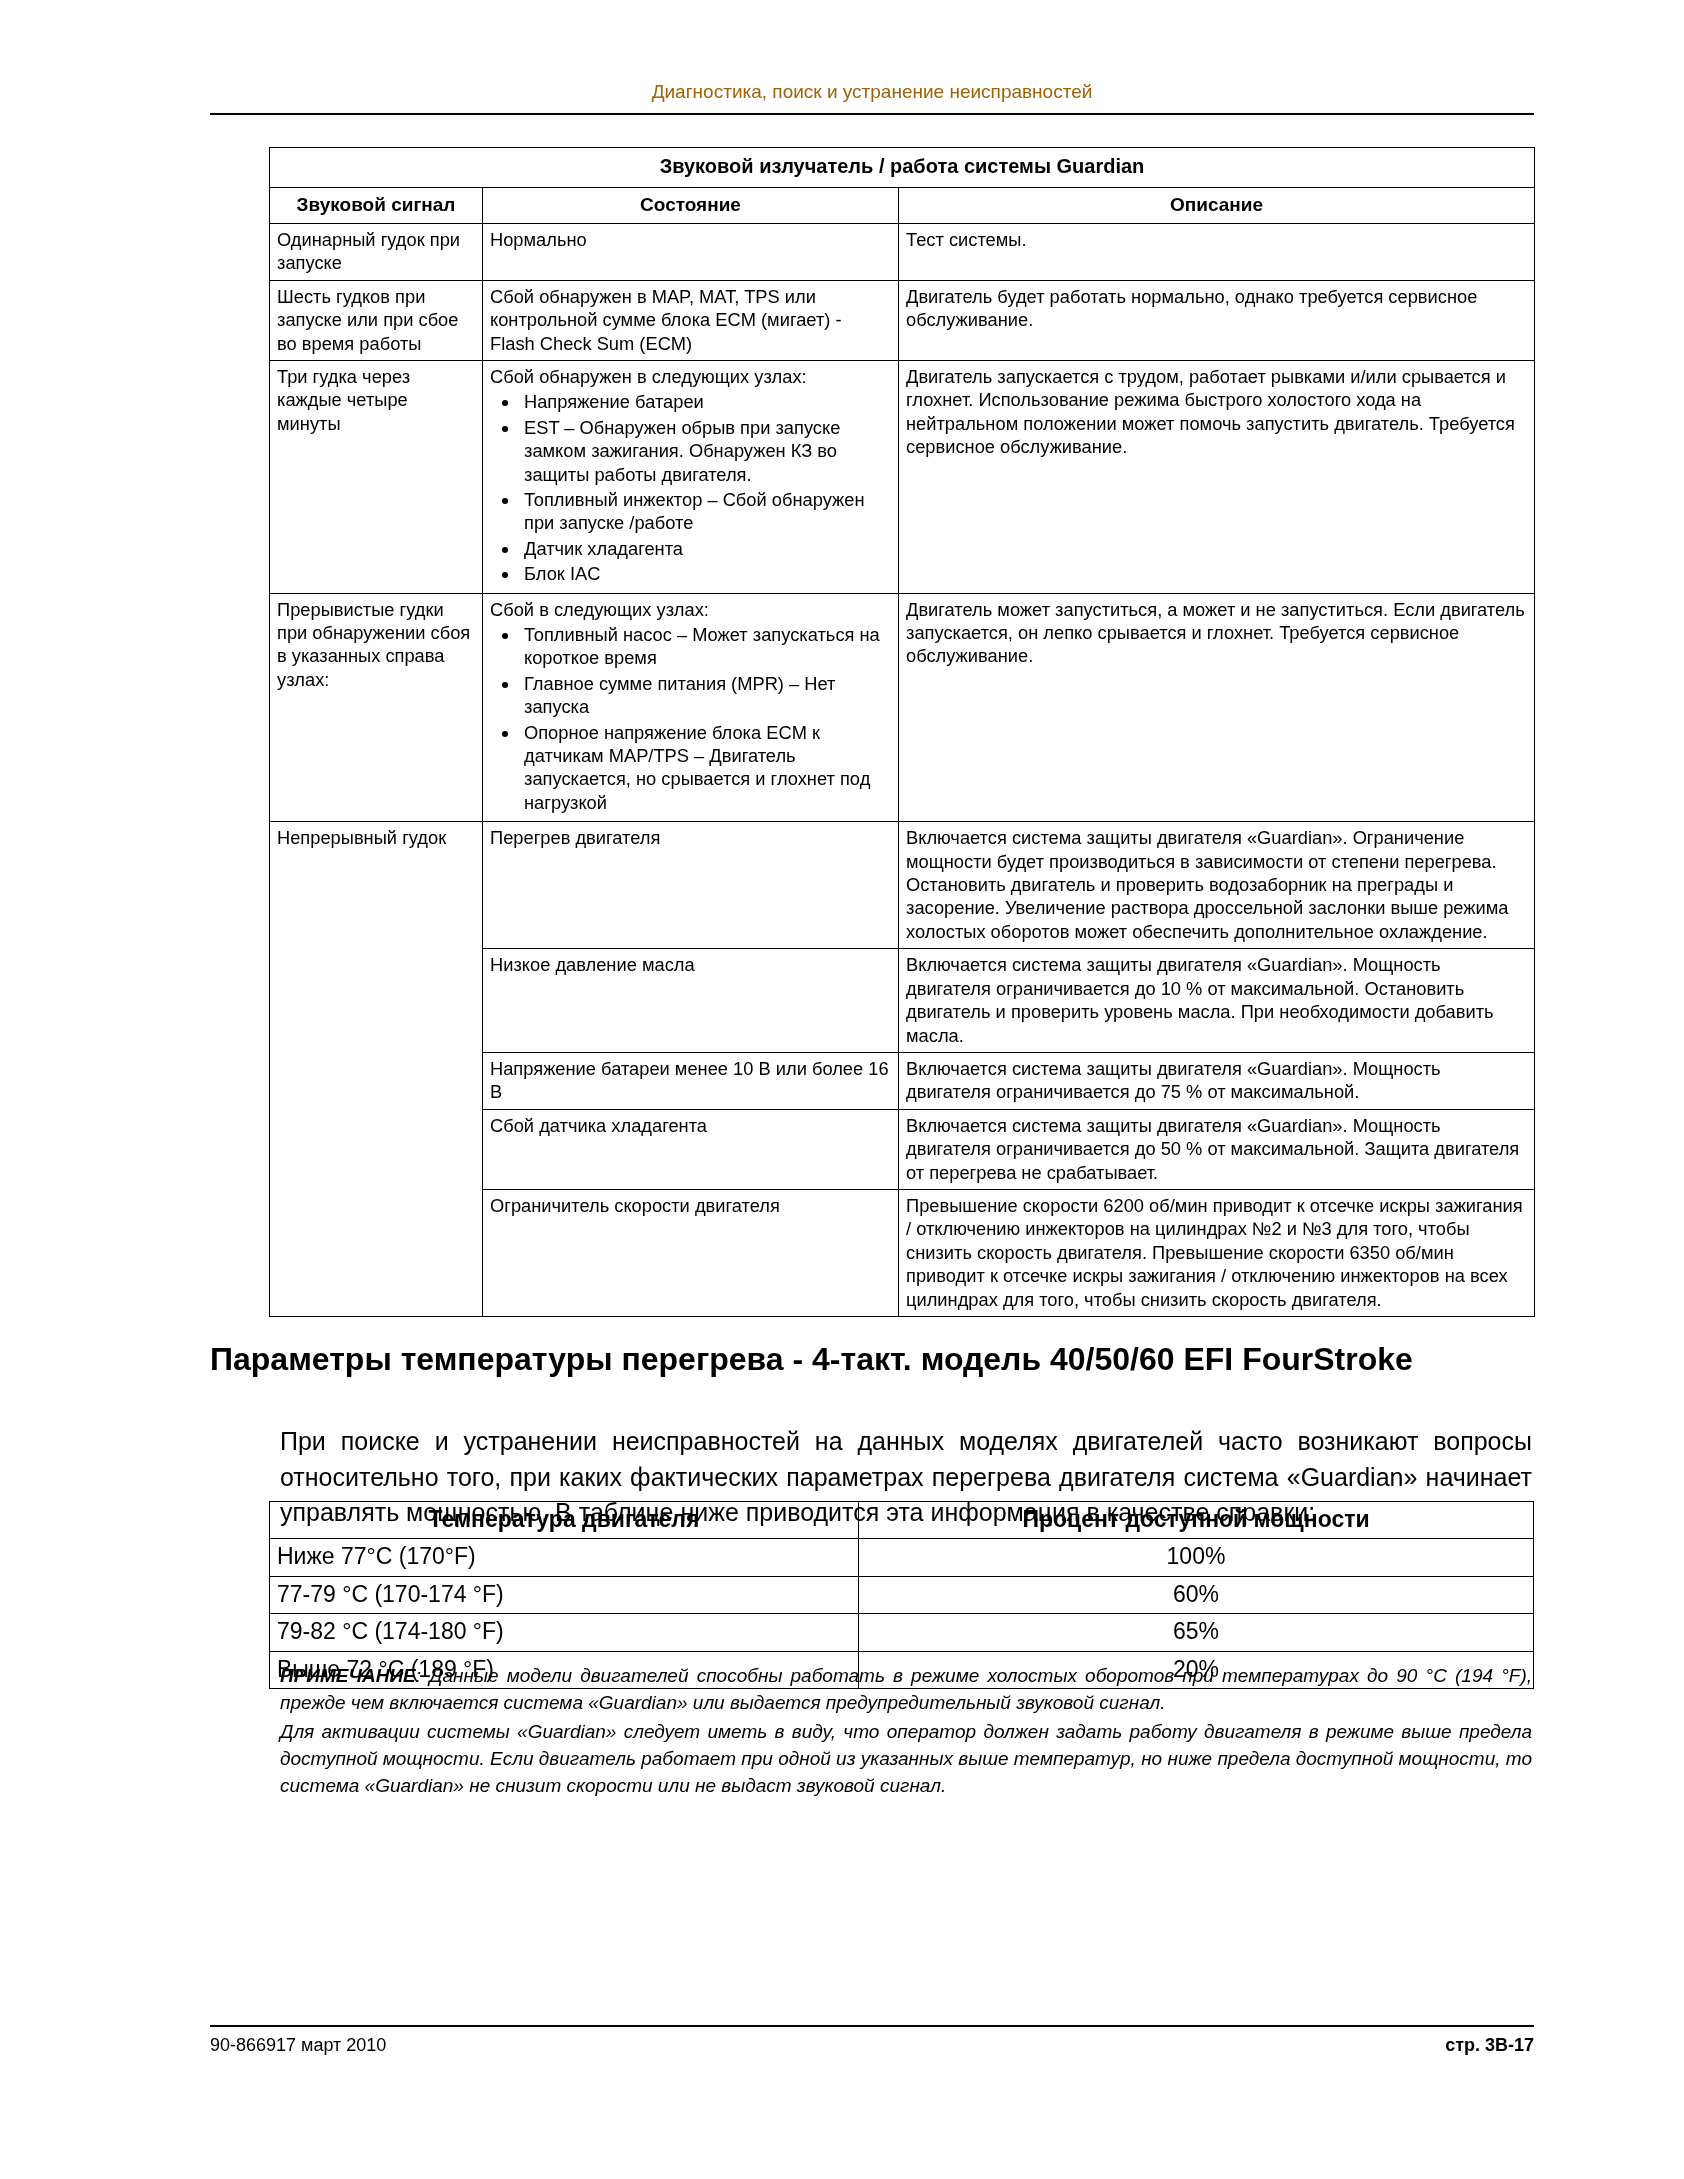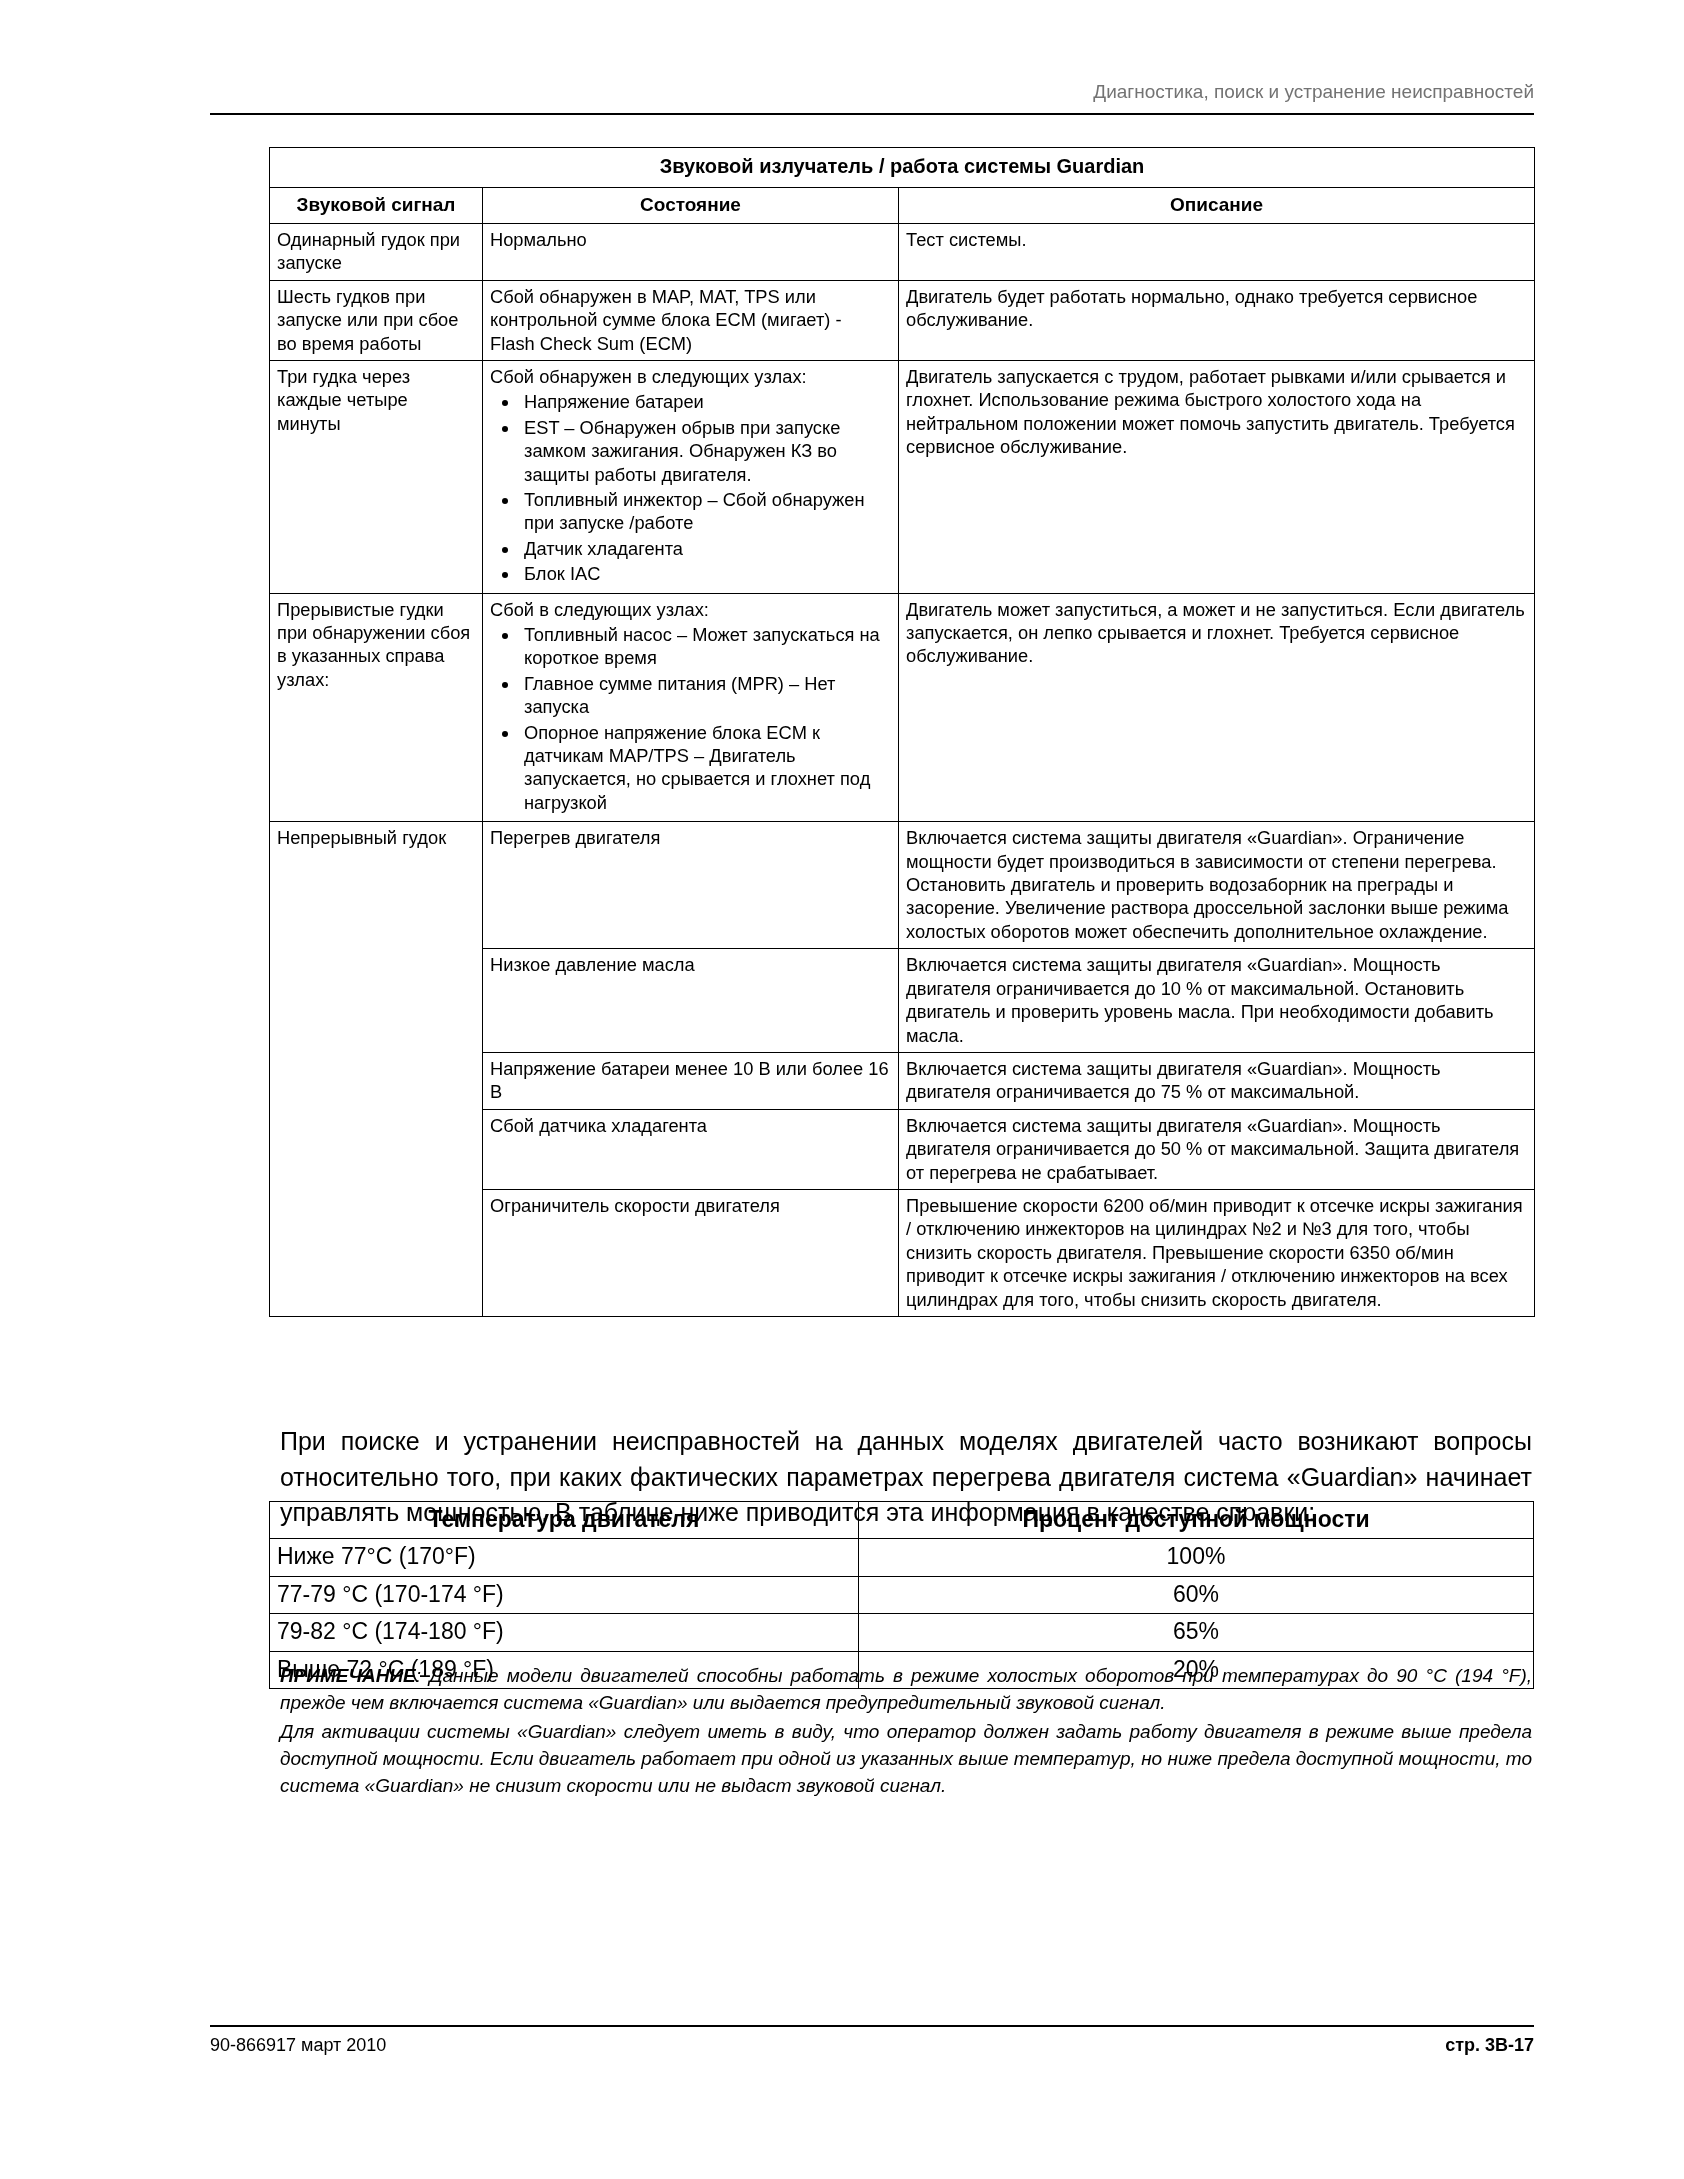--- a/index.html
+++ b/index.html
@@ -21,23 +21,23 @@
     height: 2179px;
     box-sizing: border-box;
     padding: 0;
   }
   
   .header {
     position: absolute;
     left: 210px;
     top: 81px;
     width: 1324px;
-    text-align: right;
+    text-align: center;
     font-size: 19px;
-    color: #737373;
+    color: #a16207;
   }
   .header-rule {
     position: absolute;
     left: 210px;
     top: 113px;
     width: 1324px;
     height: 2px;
     background: #000;
   }
   
@@ -233,20 +233,21 @@
         <td class="cell-mid">Сбой датчика хладагента</td>
         <td>Включается система защиты двигателя «Guardian». Мощность двигателя ограничивается до 50 % от максимальной. Защита двигателя от перегрева не срабатывает.</td>
       </tr>
       <tr>
         <td class="cell-mid">Ограничитель скорости двигателя</td>
         <td>Превышение скорости 6200 об/мин приводит к отсечке искры зажигания / отключению инжекторов на цилиндрах №2 и №3 для того, чтобы снизить скорость двигателя. Превышение скорости 6350 об/мин приводит к отсечке искры зажигания / отключению инжекторов на всех цилиндрах для того, чтобы снизить скорость двигателя.</td>
       </tr>
     </tbody>
   </table>
 
+  <div class="section-heading">Параметры температуры перегрева - 4-такт. модель 40/50/60 EFI FourStroke</div>
 
   <div class="body-par">При поиске и устранении неисправностей на данных моделях двигателей часто возникают вопросы относительно того, при каких фактических параметрах перегрева двигателя система «Guardian» начинает управлять мощностью. В таблице ниже приводится эта информация в качестве справки:</div>
 
   <table class="tbl" id="temp-table">
     <colgroup>
       <col style="width:589px">
       <col style="width:675px">
     </colgroup>
     <tbody>
       <tr class="head-row">

